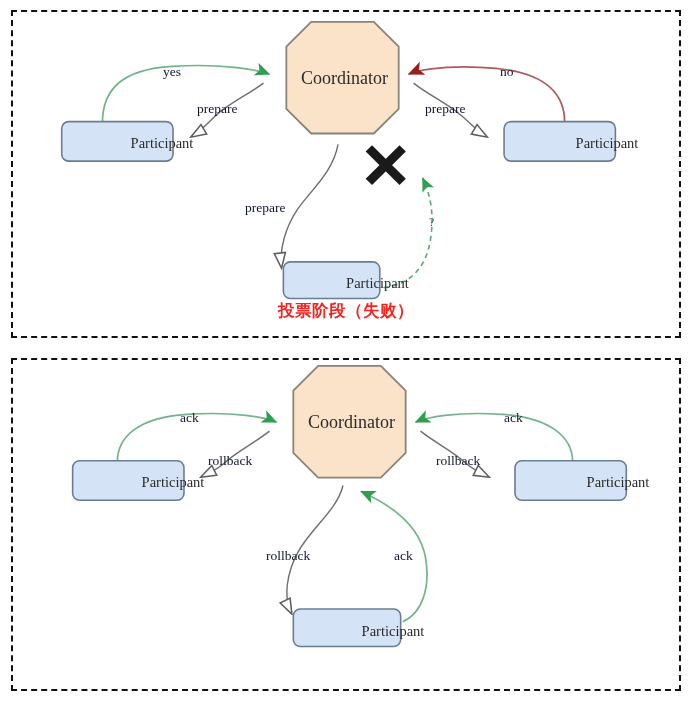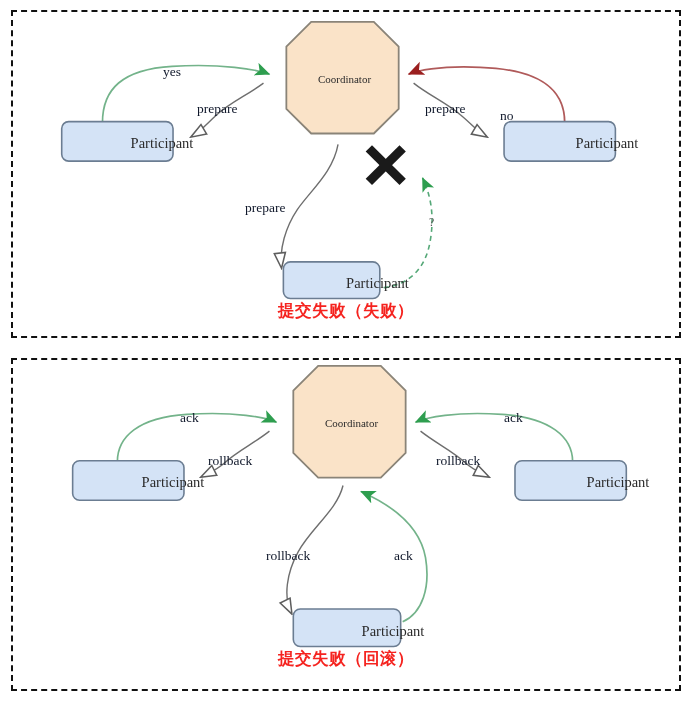--- a/index.html
+++ b/index.html
@@ -44,21 +44,21 @@
     position: absolute;
     display: flex;
     align-items: center;
     justify-content: center;
     color: #2b2b2b;
     font-family: "Liberation Serif", serif;
     pointer-events: none;
   }
 
   .coordinator-label {
-    font-size: 11px;
+    font-size: 18px;
   }
   .participant-label {
     font-size: 14.5px;
     padding-left: 44px;
   }
 
   .edge-label {
     position: absolute;
     color: #0f172a;
     font-family: "Liberation Serif", serif;
@@ -129,26 +129,26 @@
       </g>
     </svg>
 
     <div class="node-label coordinator-label" style="left:275px; top:10px; width:113px; height:113px;">Coordinator</div>
     <div class="node-label participant-label" style="left:49px; top:111px; width:112px; height:40px;">Participant</div>
     <div class="node-label participant-label" style="left:494px; top:111px; width:112px; height:40px;">Participant</div>
     <div class="node-label participant-label" style="left:272px; top:253px; width:97px; height:37px;">Participant</div>
 
     <div class="edge-label" style="left:150px; top:52px;">yes</div>
     <div class="edge-label" style="left:184px; top:89px;">prepare</div>
-    <div class="edge-label" style="left:487px; top:52px;margin-top:44px;">no</div>
+    <div class="edge-label" style="left:487px; top:52px;">no</div>
     <div class="edge-label" style="left:412px; top:89px;">prepare</div>
     <div class="edge-label" style="left:232px; top:188px;">prepare</div>
     <div class="edge-label small" style="left:416px; top:203px;">?</div>
 
-    <div class="caption" style="top:288px;">提交失败（失败）</div>
+    <div class="caption" style="top:288px;">投票阶段（失败）</div>
   </div>
 
   <div class="panel" id="panel-bottom">
 
     <svg class="svg-layer" viewBox="0 0 670 333" preserveAspectRatio="none">
       <defs>
         <marker id="b-green-head" markerWidth="10" markerHeight="10" refX="8.5" refY="4" orient="auto">
           <path d="M0,0 L9,4 L0,8 L2.2,4 z" fill="#2e9e4f"></path>
         </marker>
         <marker id="b-hollow-head" markerWidth="13" markerHeight="11" refX="11" refY="5" orient="auto">
@@ -180,16 +180,15 @@
     <div class="node-label participant-label" style="left:505px; top:102px; width:112px; height:40px;">Participant</div>
     <div class="node-label participant-label" style="left:282px; top:252px; width:108px; height:38px;">Participant</div>
 
     <div class="edge-label" style="left:167px; top:50px;">ack</div>
     <div class="edge-label" style="left:195px; top:93px;">rollback</div>
     <div class="edge-label" style="left:491px; top:50px;">ack</div>
     <div class="edge-label" style="left:423px; top:93px;">rollback</div>
     <div class="edge-label" style="left:253px; top:188px;">rollback</div>
     <div class="edge-label" style="left:381px; top:188px;">ack</div>
 
-    <div class="caption" style="top:288px;">提交失败（回滚）</div>
   </div>
 
 </div>
 
 </body></html>

